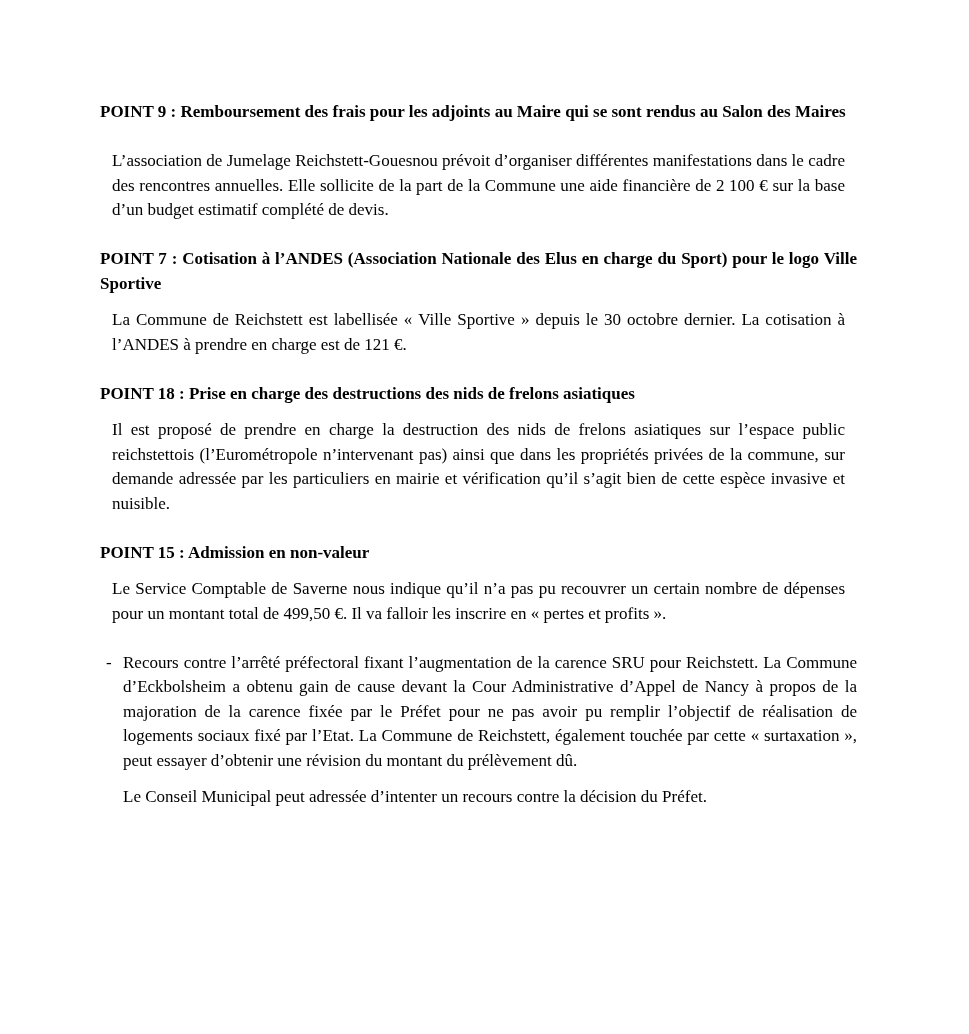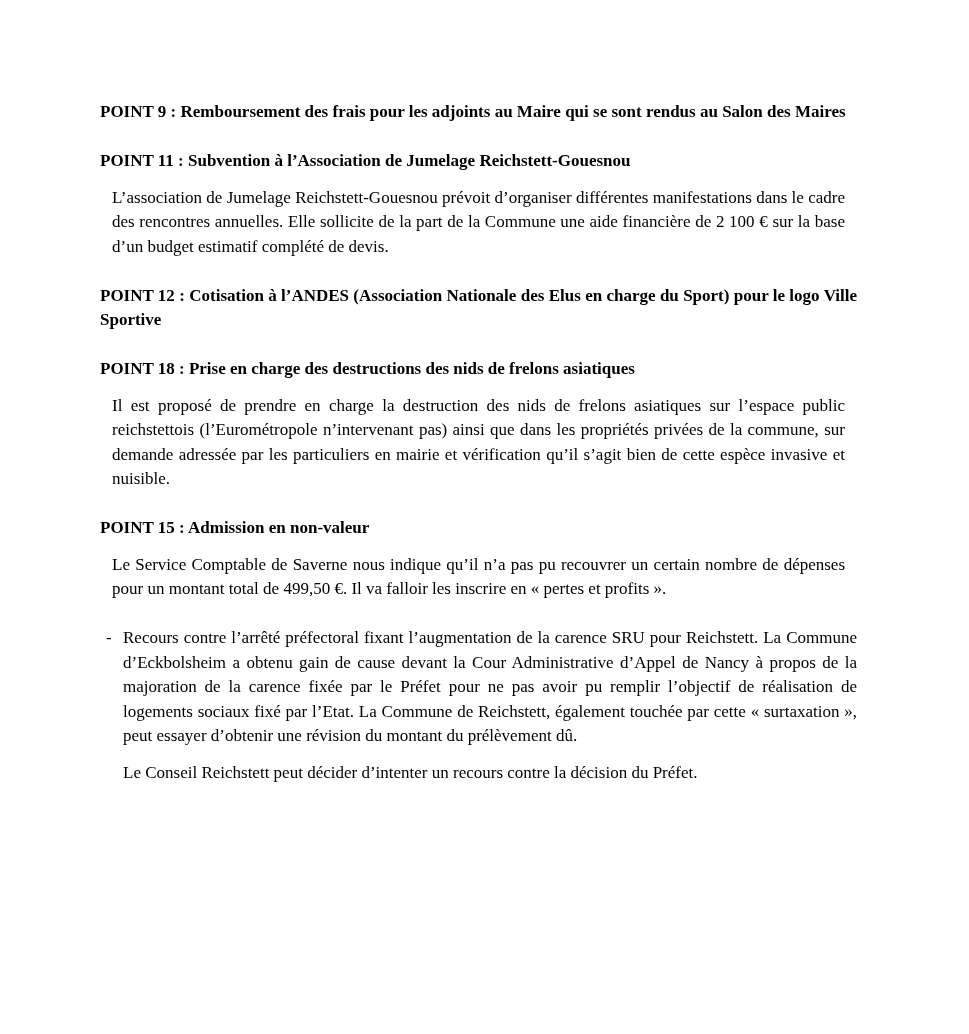--- a/index.html
+++ b/index.html
@@ -56,40 +56,40 @@
 <body>
 
 <div class="page">
 
   <section class="point">
     <p class="heading">POINT 9 : Remboursement des frais pour les adjoints au Maire qui se sont rendus au Salon des Maires</p>
   </section>
 
 
   <section class="point">
-    <p class="heading">POINT 11 : Subvention à l’Association de Jumelage Reichstett-Gouesnou</p>
     <p class="body-text">L’association de Jumelage Reichstett-Gouesnou prévoit d’organiser différentes manifestations dans le cadre des rencontres annuelles. Elle sollicite de la part de la Commune une aide financière de 2&nbsp;100&nbsp;€ sur la base d’un budget estimatif complété de devis.</p>
   </section>
 
   <section class="point">
-    <p class="heading">POINT 12 : Cotisation à l’ANDES (Association Nationale des Elus en charge du Sport) pour le logo Ville Sportive</p>
+    <p class="heading">POINT 7 : Cotisation à l’ANDES (Association Nationale des Elus en charge du Sport) pour le logo Ville Sportive</p>
+    <p class="body-text">La Commune de Reichstett est labellisée «&nbsp;Ville Sportive&nbsp;» depuis le 30 octobre dernier. La cotisation à l’ANDES à prendre en charge est de 121&nbsp;€.</p>
   </section>
 
   <section class="point">
     <p class="heading">POINT 18 : Prise en charge des destructions des nids de frelons asiatiques</p>
     <p class="body-text">Il est proposé de prendre en charge la destruction des nids de frelons asiatiques sur l’espace public reichstettois (l’Eurométropole n’intervenant pas) ainsi que dans les propriétés privées de la commune, sur demande adressée par les particuliers en mairie et vérification qu’il s’agit bien de cette espèce invasive et nuisible.</p>
   </section>
 
 
   <section class="point">
     <p class="heading">POINT 15 : Admission en non-valeur</p>
     <p class="body-text">Le Service Comptable de Saverne nous indique qu’il n’a pas pu recouvrer un certain nombre de dépenses pour un montant total de 499,50&nbsp;€. Il va falloir les inscrire en «&nbsp;pertes et profits&nbsp;».</p>
   </section>
 
   <section class="point">
     <div class="list-row">
       <span class="dash">-</span>
       <span>Recours contre l’arrêté préfectoral fixant l’augmentation de la carence SRU pour Reichstett. La Commune d’Eckbolsheim a obtenu gain de cause devant la Cour Administrative d’Appel de Nancy à propos de la majoration de la carence fixée par le Préfet pour ne pas avoir pu remplir l’objectif de réalisation de logements sociaux fixé par l’Etat. La Commune de Reichstett, également touchée par cette «&nbsp;surtaxation&nbsp;», peut essayer d’obtenir une révision du montant du prélèvement dû.</span>
     </div>
-    <p class="body-text after-list">Le Conseil Reichstett peut décider d’intenter un recours contre la décision du Préfet.</p>
+    <p class="body-text after-list">Le Conseil Municipal peut adressée d’intenter un recours contre la décision du Préfet.</p>
   </section>
 
 </div>
 
 </body></html>

